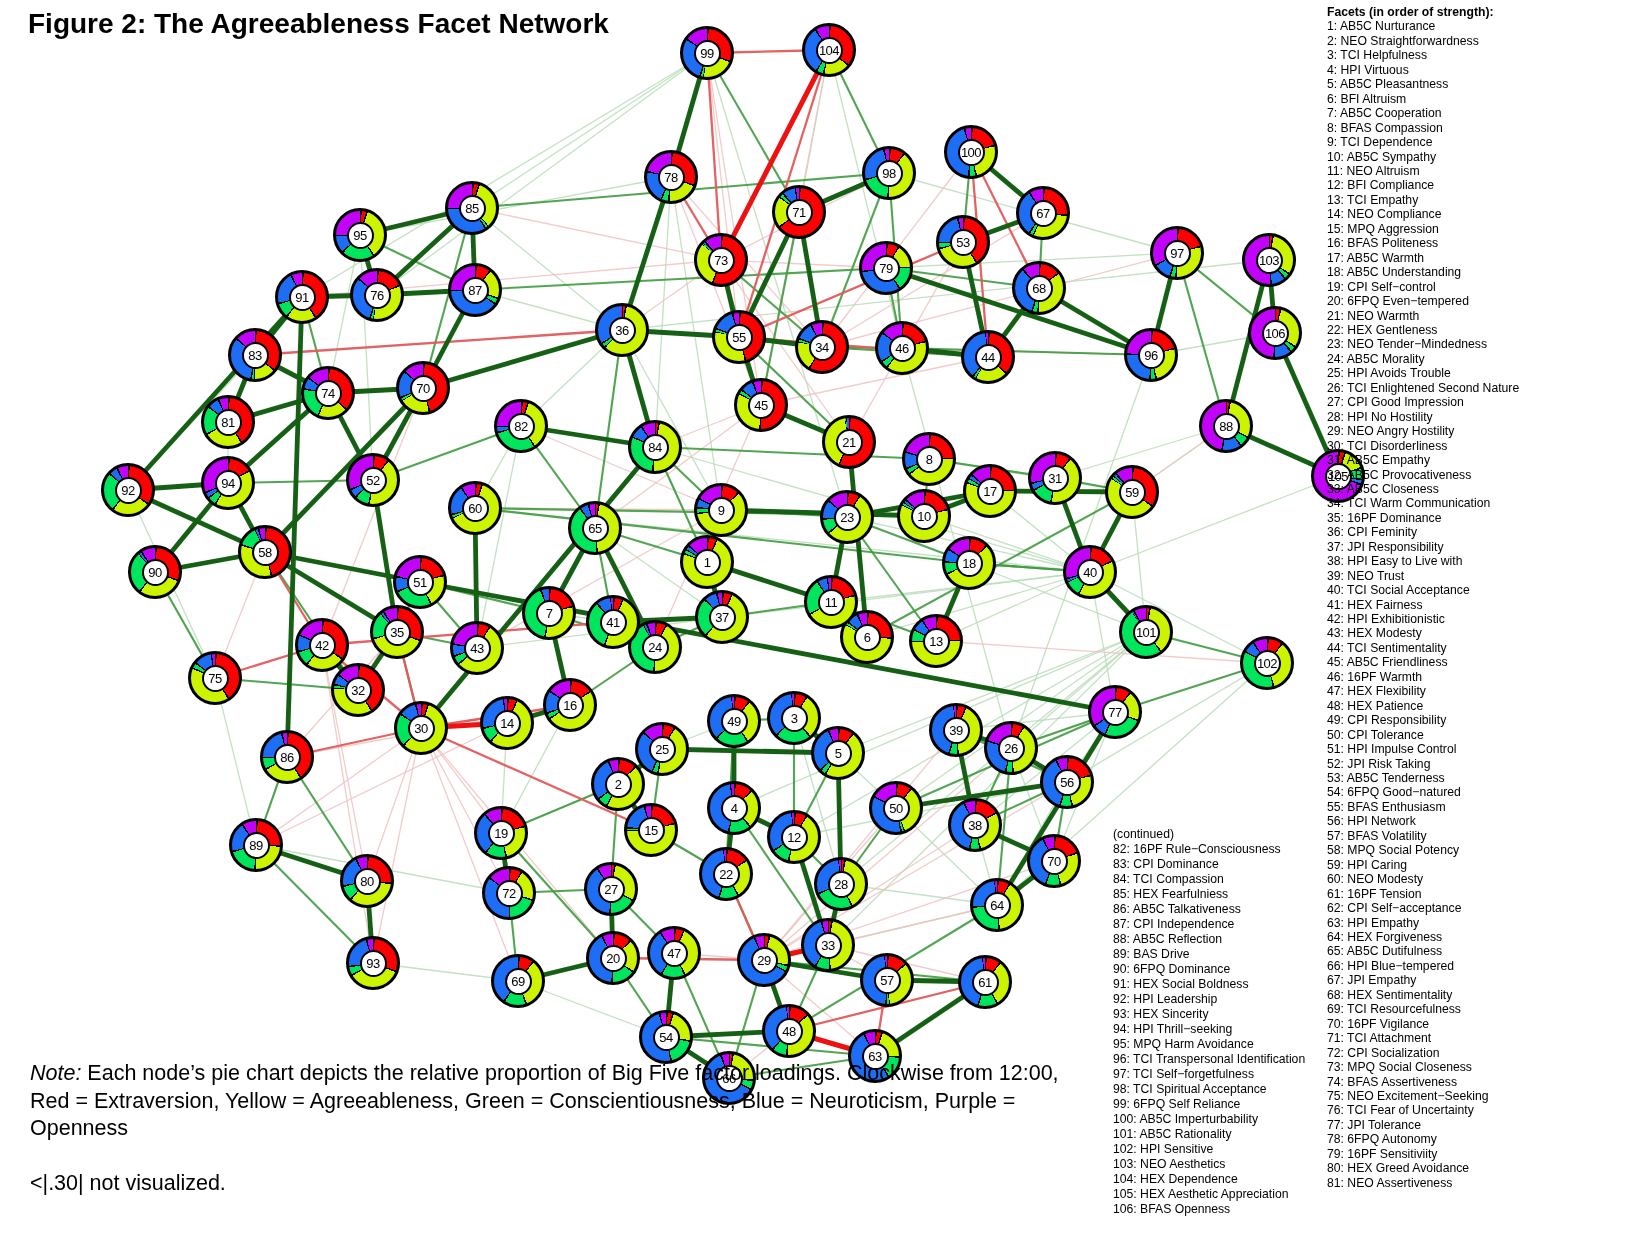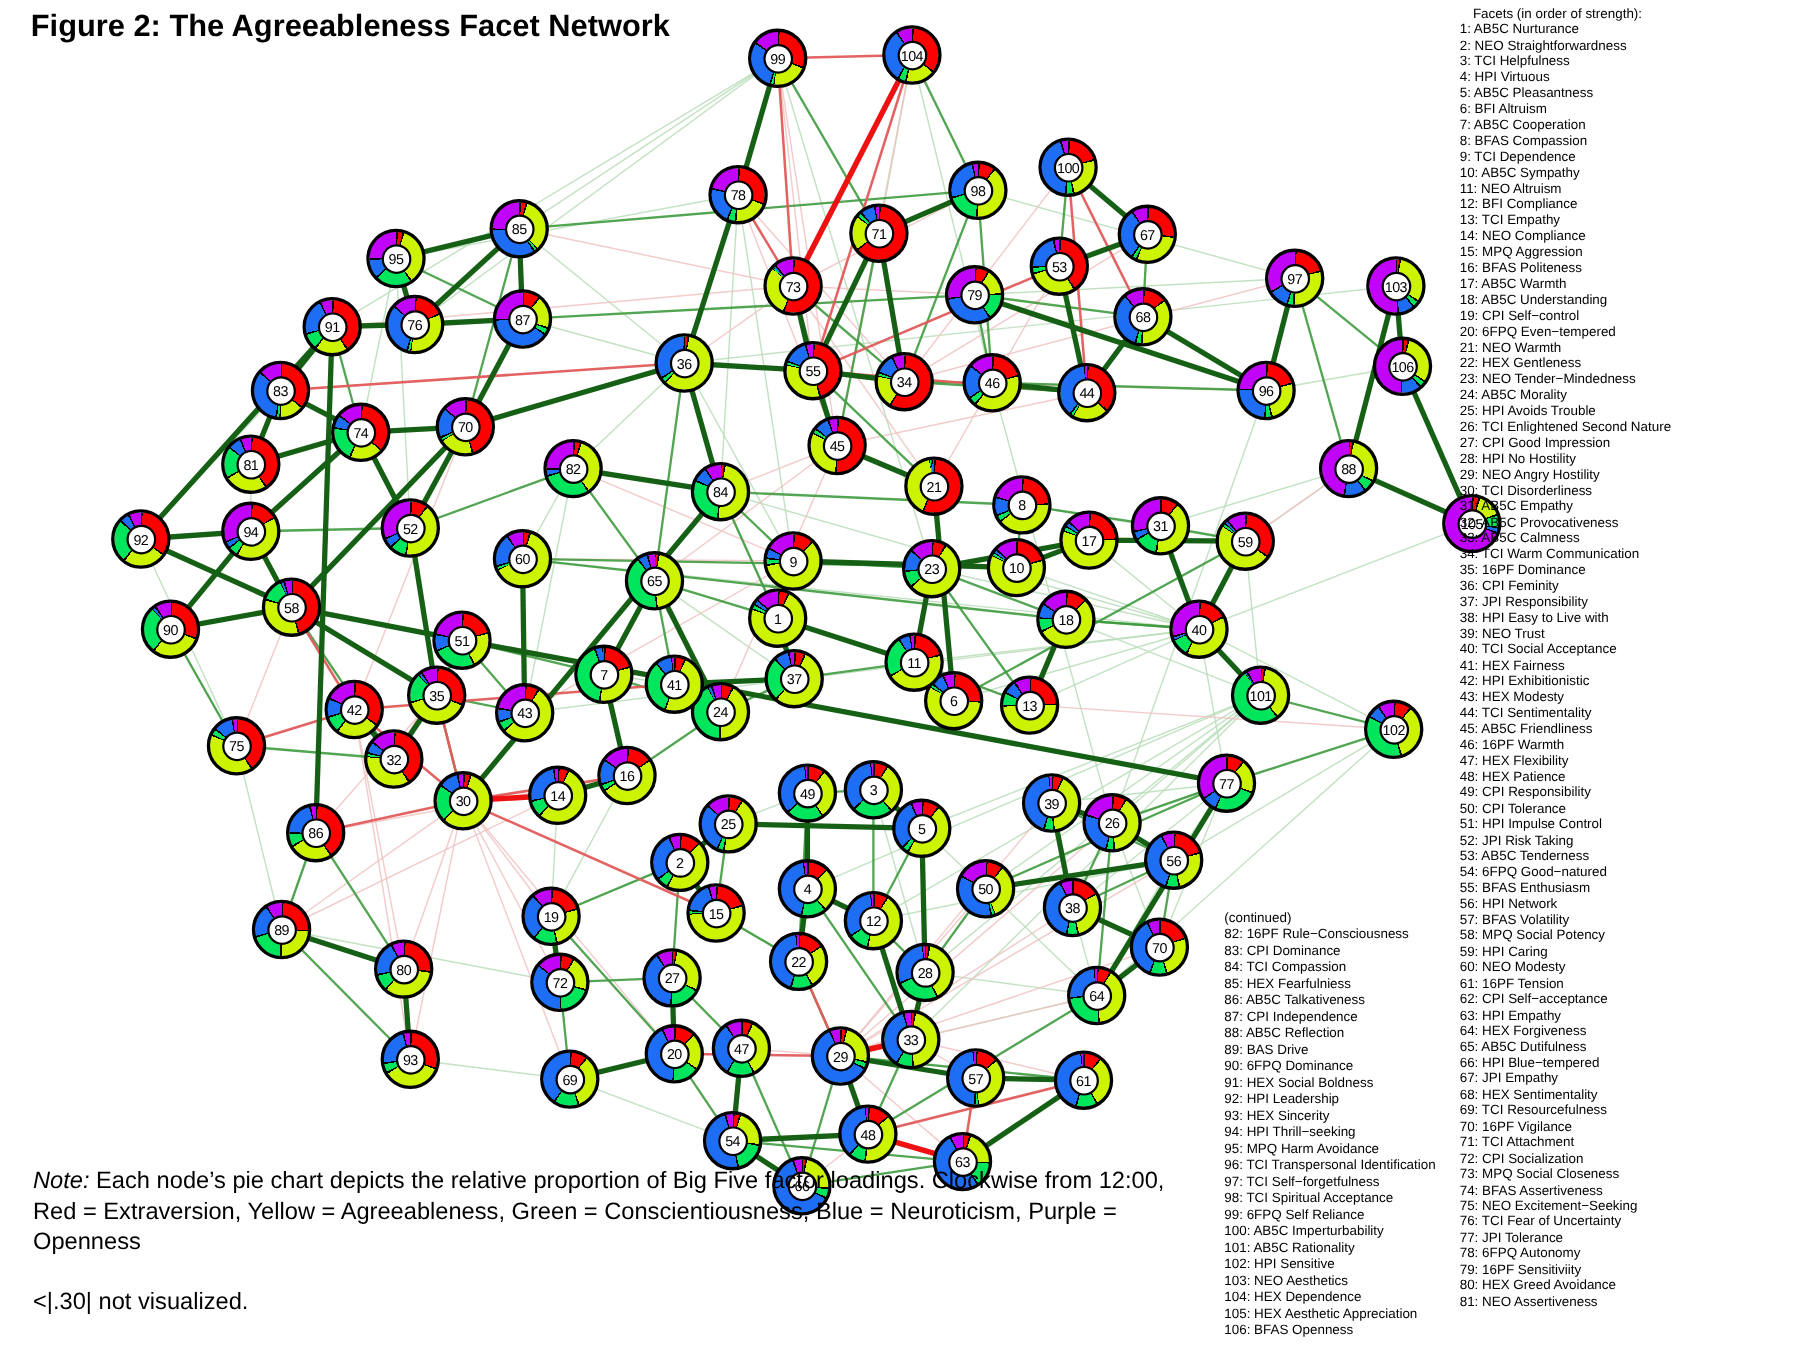--- a/index.html
+++ b/index.html
@@ -8,21 +8,21 @@
   #edge-layer{position:absolute;left:0;top:0;z-index:1;}
   #nodes-layer{position:absolute;left:0;top:0;z-index:2;width:100%;height:100%;pointer-events:none;}
   .node{position:absolute;width:54px;height:54px;border-radius:50%;border:3px solid #000;
         box-sizing:border-box;display:flex;align-items:center;justify-content:center;}
   .hub{width:27px;height:27px;border-radius:50%;background:#fff;border:2px solid #000;
        box-sizing:border-box;display:flex;align-items:center;justify-content:center;
        font-size:13px;line-height:1;letter-spacing:-0.5px;}
   #figure-title{position:absolute;left:28px;top:8px;font-size:28px;font-weight:bold;z-index:5;}
   #facet-legend{position:absolute;left:1327px;top:5px;font-size:12.2px;line-height:14.45px;
                 white-space:nowrap;z-index:6;}
-  #facet-legend .hdr{font-weight:normal;margin-left:12px;}
+  #facet-legend .hdr{font-weight:bold;}
   #facet-legend-continued{position:absolute;left:1113px;top:827px;font-size:12.2px;line-height:15px;
                 white-space:nowrap;z-index:6;background:rgba(255,255,255,0.0);}
   #note{position:absolute;left:30px;top:1060px;width:1060px;font-size:21.5px;line-height:27.5px;z-index:6;}
   #note .prefix{font-style:italic;}
 </style>
 </head>
 <body>
 
 <div id="figure">
   <svg id="edge-layer" width="1649" height="1241" viewBox="0 0 1649 1241">
@@ -734,21 +734,21 @@
       <div>23: NEO Tender−Mindedness</div>
       <div>24: AB5C Morality</div>
       <div>25: HPI Avoids Trouble</div>
       <div>26: TCI Enlightened Second Nature</div>
       <div>27: CPI Good Impression</div>
       <div>28: HPI No Hostility</div>
       <div>29: NEO Angry Hostility</div>
       <div>30: TCI Disorderliness</div>
       <div>31: AB5C Empathy</div>
       <div>32: AB5C Provocativeness</div>
-      <div>33: AB5C Calmness</div>
+      <div>33: AB5C Closeness</div>
       <div>34: TCI Warm Communication</div>
       <div>35: 16PF Dominance</div>
       <div>36: CPI Feminity</div>
       <div>37: JPI Responsibility</div>
       <div>38: HPI Easy to Live with</div>
       <div>39: NEO Trust</div>
       <div>40: TCI Social Acceptance</div>
       <div>41: HEX Fairness</div>
       <div>42: HPI Exhibitionistic</div>
       <div>43: HEX Modesty</div>

